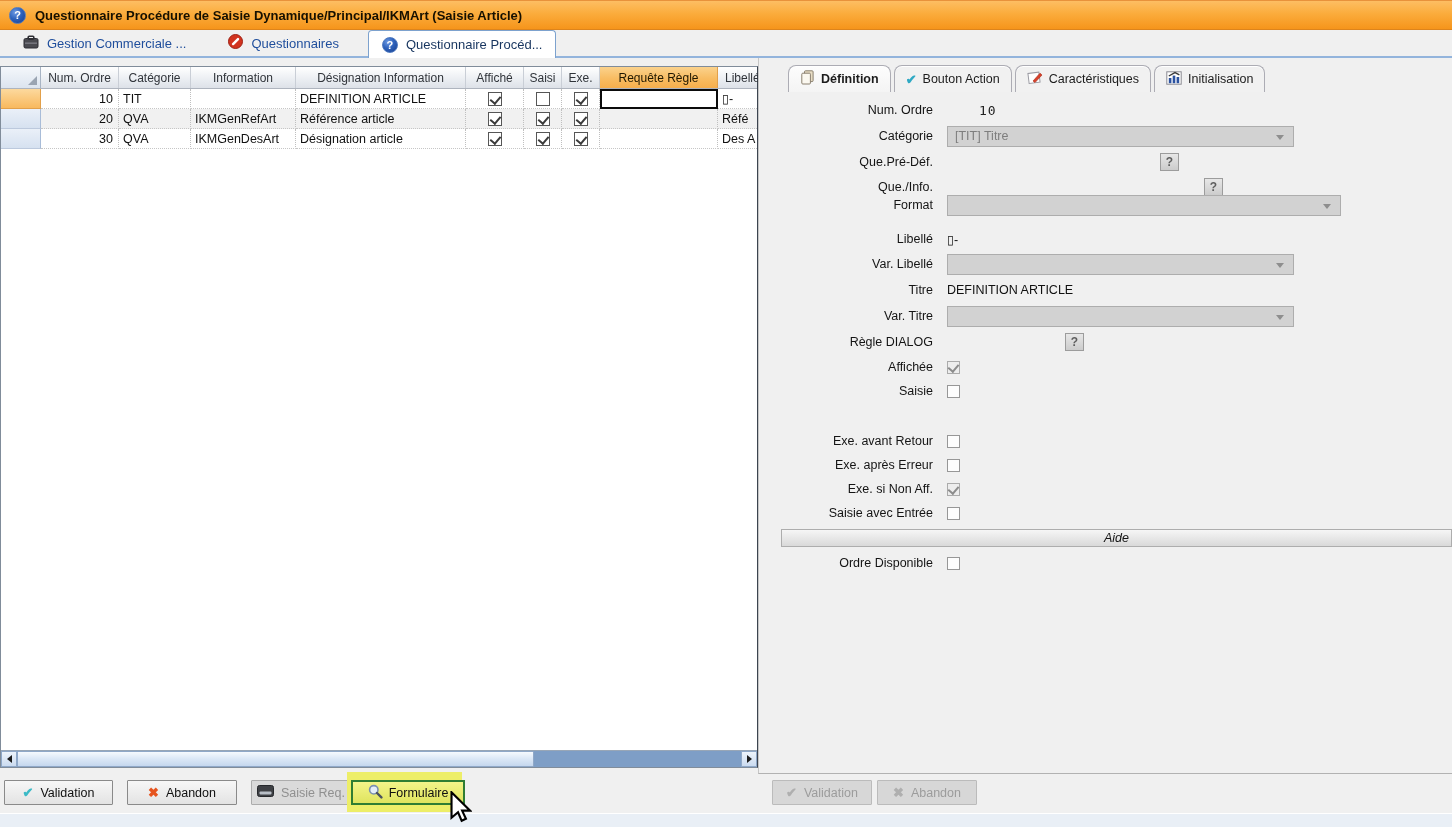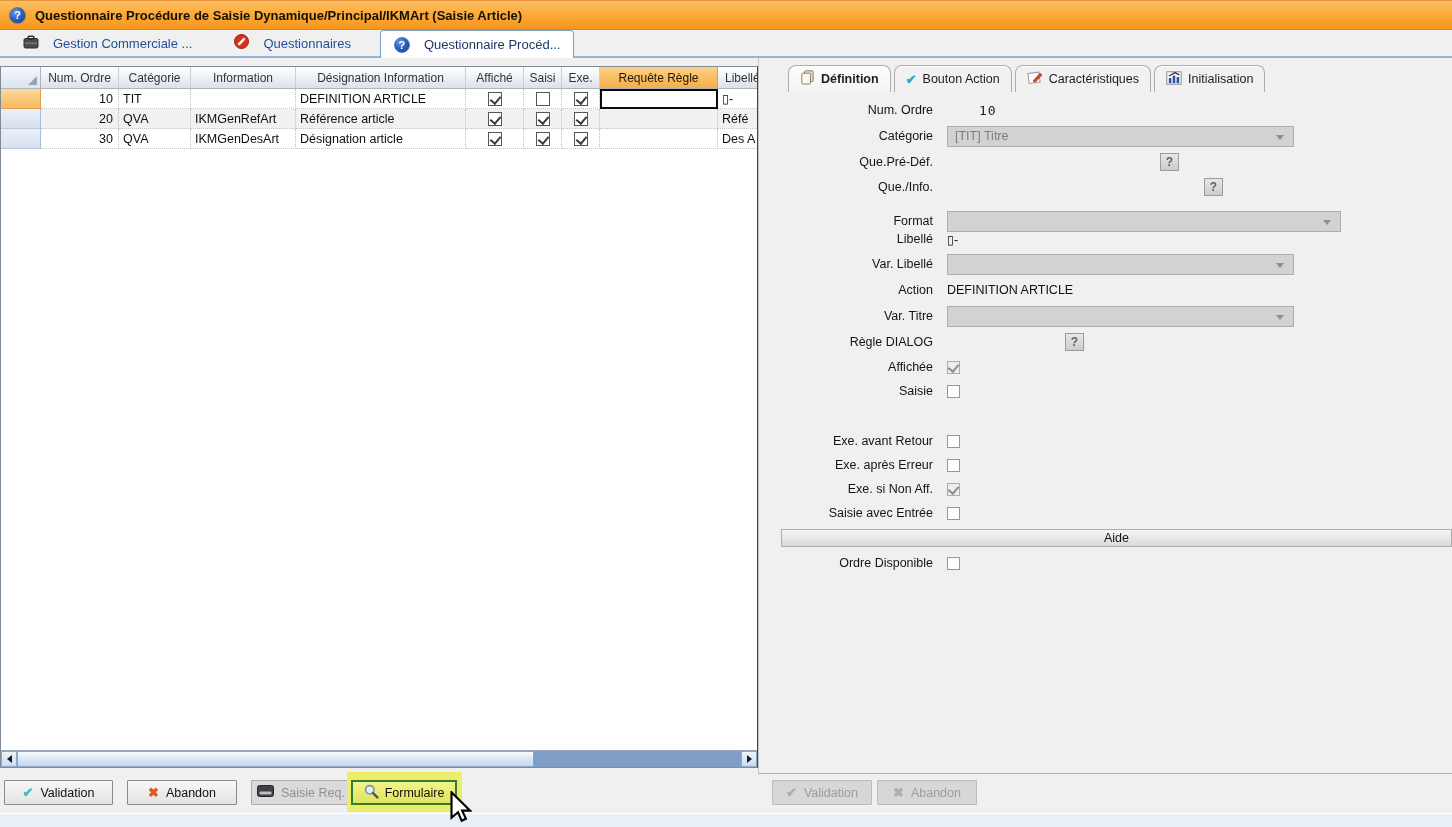--- a/index.html
+++ b/index.html
@@ -14,21 +14,21 @@
     display:flex; align-items:center; padding-left:9px; gap:9px; }
   .titlebar .title { font-size:13px; color:#161000;font-weight:bold; }
   .help-badge { width:17px; height:17px; border-radius:50%; flex:0 0 auto;
     background:radial-gradient(circle at 35% 30%,#6E9BE4 0%,#2E62BC 45%,#173E8C 100%);
     border:1px solid #4F7AC0; color:#FFF; font-size:11px; font-weight:bold;
     display:flex; align-items:center; justify-content:center; }
 
   
   .mdistrip { position:absolute; left:0; top:30px; width:1452px; height:28px;
     background:#F0F0F0; border-bottom:2px solid #93B4DC; display:flex; align-items:stretch; padding-left:10px; }
-  .mdi-tab { display:flex; align-items:center; gap:14px; padding:0 13px; font-size:13px;
+  .mdi-tab { display:flex; align-items:center; gap:8px; padding:0 13px; font-size:13px;
     color:#1F4E9C; white-space:nowrap; }
   .mdi-tab.active { background:#FFFFFF; border:1px solid #7DA2CE; border-bottom:none;
     border-radius:4px 4px 0 0; color:#17355F; margin-bottom:-2px; z-index:2; }
   .mdi-gap { width:16px; }
 
   
   .gridpanel { position:absolute; left:0; top:66px; width:758px; height:702px;
     background:#FFF; border:1px solid #808C9A; border-right:1px solid #3C4450;
     display:flex; flex-direction:column; }
   .ghead { height:22px; display:flex; flex:0 0 auto;
@@ -89,33 +89,33 @@
   .w347 { width:347px; } .w394 { width:394px; }
   .qbtn { width:19px; height:18px; flex:0 0 auto; background:linear-gradient(180deg,#E7E7E7,#CCCCCC);
     border:1px solid #9C9C9C; color:#5E5E5E; font-size:12px; font-weight:bold;
     display:flex; align-items:center; justify-content:center; }
   .fcheck { width:13px; height:13px; flex:0 0 auto; border:1px solid #979797; background:#FDFDFD; position:relative; }
   .fcheck.dis { background:#EDEDED; border-color:#ABABAB; }
   .fcheck.checked::after { content:""; position:absolute; left:2px; top:0px; width:5px; height:8px;
     border-right:2px solid #8C8C8C; border-bottom:2px solid #8C8C8C; transform:rotate(40deg); }
   .aidebar { position:absolute; left:22px; right:0; top:471px; height:18px;
     background:linear-gradient(180deg,#F6F6F6,#D9D9D9); border:1px solid #ADADAD;
-    font-size:12.5px; color:#141414; text-align:center; line-height:16px; }
+    font-size:12.5px; color:#141414; text-align:center; line-height:16px;font-style:italic; }
 
   
   .btn { position:absolute; top:780px; height:25px; border:1px solid #8A8A8A; border-radius:1px;
     background:linear-gradient(180deg,#F7F7F7,#E3E3E3); display:flex; align-items:center;
     justify-content:center; gap:7px; font-size:12.5px; color:#101010; }
   .btn.disabled { background:#DADADA; border-color:#ACACAC; color:#909090; }
   .btn.disabled-r { background:#D7D7D7; border-color:#BBBBBB; color:#9C9C9C; }
   .ic-check { color:#3CBAC6; font-size:13px; font-weight:bold; }
   .ic-x { color:#E6541E; font-size:13px; font-weight:bold; }
   .ic-gray { color:#AFAFAF; font-size:13px; font-weight:bold; }
   .halo { position:absolute; left:347px; top:772px; width:115px; height:40px; background:#EDEE68; }
-  .btn-form { position:absolute; left:4px; top:8px; width:106px; height:25px;
+  .btn-form { position:absolute; left:4px; top:8px; width:114px; height:25px;
     border:2px solid #2F7D33; background:linear-gradient(180deg,#F3F489,#DFE45E);
     display:flex; align-items:center; justify-content:center; gap:6px; font-size:12.5px; color:#101010; }
   .bottomstrip { position:absolute; left:0; top:813px; width:1452px; height:14px;
     background:#E9EFF6; border-top:1px solid #FFFFFF; }
   .cursor { position:absolute; left:450px; top:791px; z-index:50; }
 </style>
 </head>
 <body>
 
 <div class="app">
@@ -285,34 +285,34 @@
       <span class="ddl w347">[TIT] Titre</span>
     </div>
     <div class="frow" style="top:93px">
       <span class="flabel">Que.Pré-Déf.</span>
       <span class="qbtn" style="margin-left:213px">?</span>
     </div>
     <div class="frow" style="top:118px">
       <span class="flabel">Que./Info.</span>
       <span class="qbtn" style="margin-left:257px">?</span>
     </div>
-    <div class="frow" style="top:152px">
+    <div class="frow" style="top:136px">
       <span class="flabel">Format</span>
       <span class="ddl w394"></span>
     </div>
     <div class="frow" style="top:170px">
       <span class="flabel">Libellé</span>
       <span class="fval">▯-</span>
     </div>
     <div class="frow" style="top:195px">
       <span class="flabel">Var. Libellé</span>
       <span class="ddl w347"></span>
     </div>
     <div class="frow" style="top:221px">
-      <span class="flabel">Action</span>
+      <span class="flabel">Titre</span>
       <span class="fval">DEFINITION ARTICLE</span>
     </div>
     <div class="frow" style="top:247px">
       <span class="flabel">Var. Titre</span>
       <span class="ddl w347"></span>
     </div>
     <div class="frow" style="top:273px">
       <span class="flabel">Règle DIALOG</span>
       <span class="qbtn" style="margin-left:118px">?</span>
     </div>

